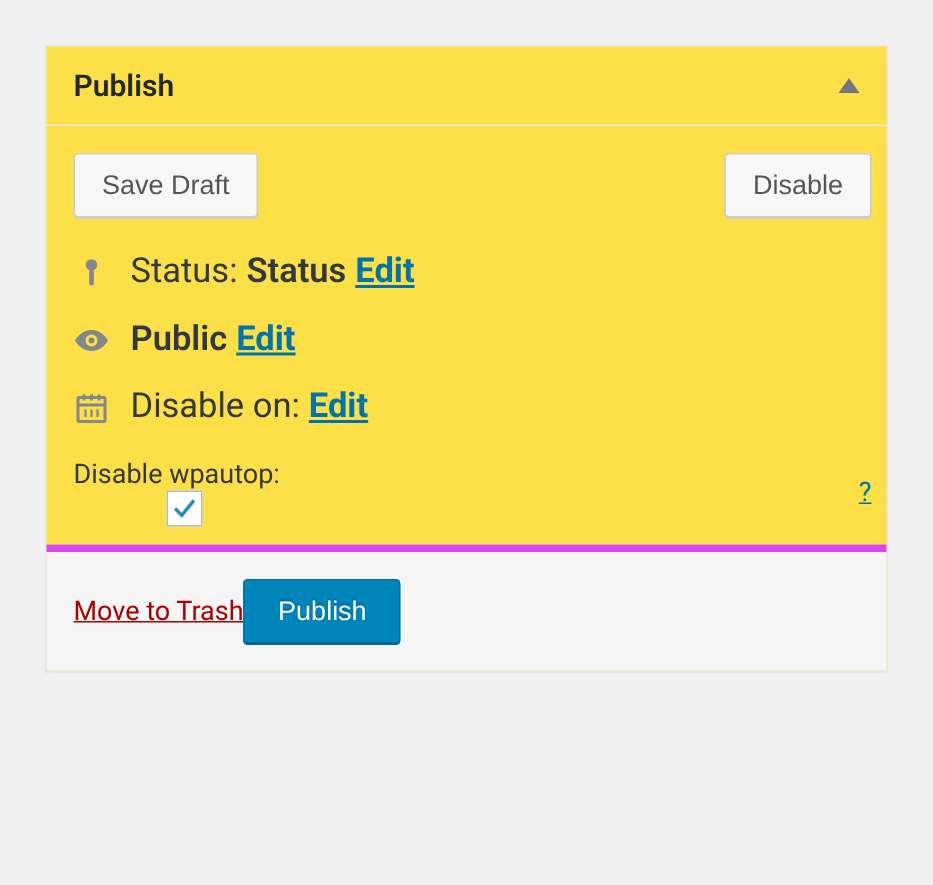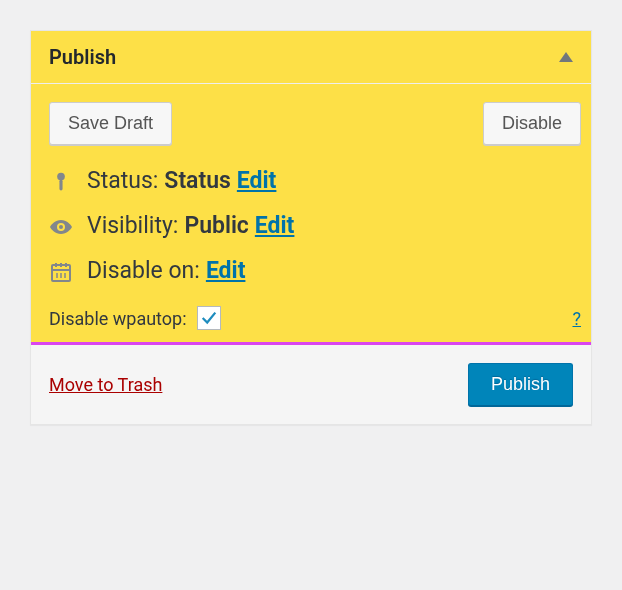--- a/index.html
+++ b/index.html
@@ -79,45 +79,44 @@
       font-weight: bold;
     }
     .wpautop-row {
       display: flex;
       align-items: center;
       justify-content: space-between;
       margin-top: 22px;
       font-size: 18px;
       color: #323840;
     }
-    .wpautop-left { display: flex; align-items: center; }
+    .wpautop-left { display: flex; align-items: center; flex-direction: column; }
     .wpautop-left label { margin-right: 10px; }
     .checkbox {
       width: 24px; height: 24px;
       border: 1px solid #b4b9be;
       background: #fff;
       display: inline-flex;
       align-items: center;
       justify-content: center;
       cursor: pointer;
       color: #1e8cbe;
     }
     .checkbox svg { width: 18px; height: 18px; }
     .help-link {
       color: #0073aa;
       text-decoration: underline;
       cursor: pointer;
       font-size: 18px;
     }
     .metabox-footer {
-      border-top: 3px solid #d946ef;
+      border-top: 5px solid #d946ef;
       background: #f5f5f5;
       padding: 18px;
       display: flex;
-      justify-content: space-between;
       align-items: center;
     }
     .trash-link {
       color: #a00;
       text-decoration: underline;
       cursor: pointer;
       font-size: 18px;
     }
     .button-primary {
       background: #0085ba;
@@ -161,21 +160,20 @@
       <a class="edit-link">Edit</a>
     </div>
 
     <div class="misc-row">
       <span class="misc-icon">
         <svg viewBox="0 0 24 24" fill="currentColor">
             <path d="M12 5C6.5 5 2.2 9.5 1 12c1.2 2.5 5.5 7 11 7s9.8-4.5 11-7c-1.2-2.5-5.5-7-11-7zm0 11a4 4 0 1 1 0-8 4 4 0 0 1 0 8z"></path>
             <circle cx="12" cy="12" r="2"></circle>
           </svg>
       </span>
-      <span class="label">Visibility:</span>
       <span class="value">Public</span>
       <a class="edit-link">Edit</a>
     </div>
 
     <div class="misc-row">
       <span class="misc-icon">
         <svg viewBox="0 0 24 24" fill="currentColor">
             <rect x="3" y="5" width="18" height="16" rx="1" fill="none" stroke="currentColor" stroke-width="2"></rect>
             <line x1="3" y1="10" x2="21" y2="10" stroke="currentColor" stroke-width="2"></line>
             <line x1="7" y1="3" x2="7" y2="7" stroke="currentColor" stroke-width="2"></line>

